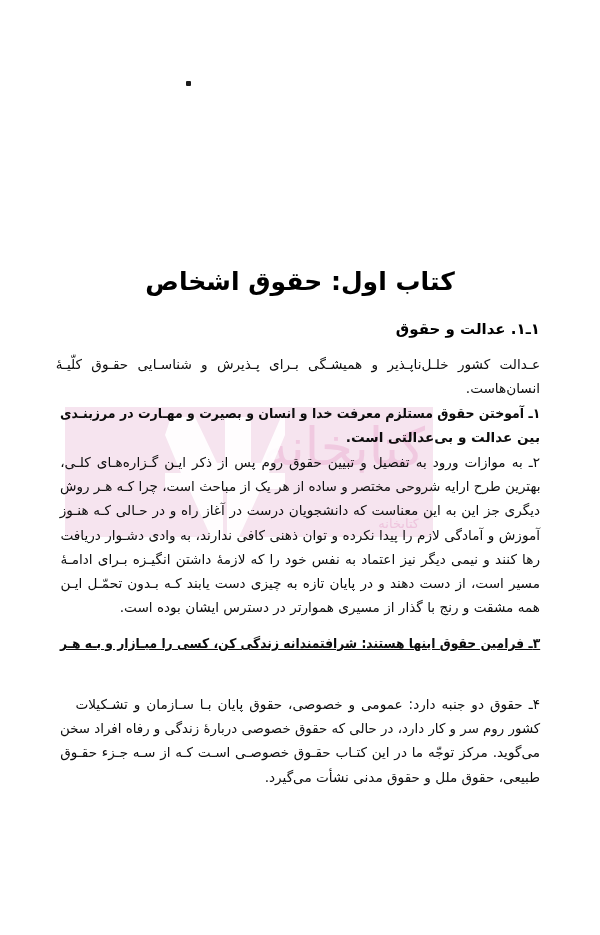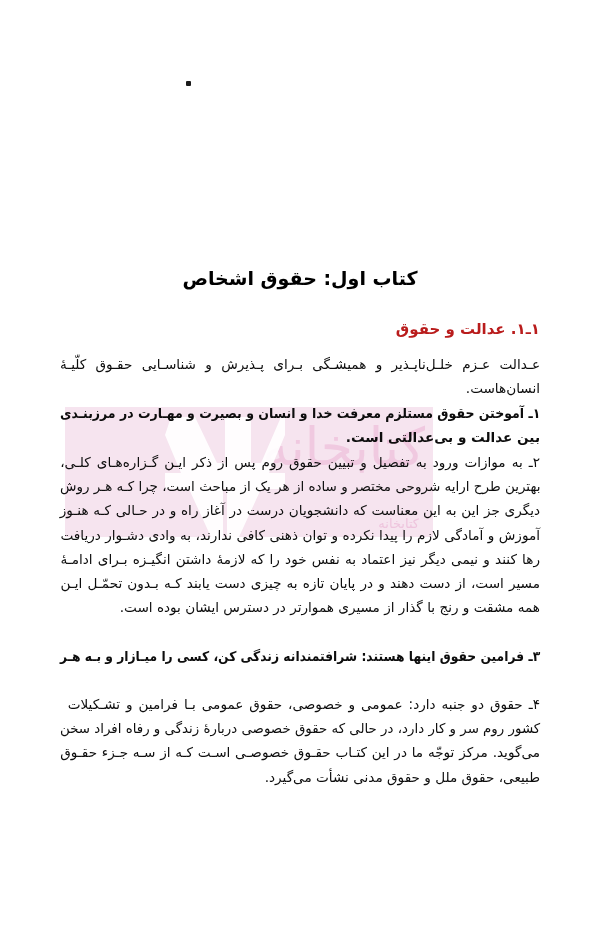--- a/index.html
+++ b/index.html
@@ -80,35 +80,35 @@
     height: 935px;
     z-index: 5;
   }
 
   .book-title {
     position: absolute;
     right: 60px;
     top: 267px;
     width: 480px;
     text-align: center;
-    font-size: 19px;
+    font-size: 25px;
     font-weight: bold;
     color: #000000;
     direction: rtl;
   }
 
   .section-heading {
     position: absolute;
     right: 60px;
     top: 320px;
     width: 480px;
     text-align: right;
     font-size: 15px;
     font-weight: bold;
-    color: #b91c1c;
+    color: #000000;
     direction: rtl;
   }
 
   .body-block {
     position: absolute;
     right: 60px;
     width: 480px;
     direction: rtl;
     text-align: justify;
     color: #0d0d0d;
@@ -151,21 +151,21 @@
   </div>
 
   <div class="content">
 
     <div class="book-title">کتاب اول: حقوق اشخاص</div>
 
     <div class="section-heading">۱ـ۱. عدالت و حقوق</div>
 
     <div class="body-block" style="top:352px;">
       <span class="ln just">
-        <span style="word-spacing: 5px;">عـدالت عـزم خلـل‌ناپـذیر و همیشـگی بـرای پـذیرش و شناسـایی حقـوق کلّیـهٔ</span>
+        <span style="word-spacing: 5px;">عـدالت کشور خلـل‌ناپـذیر و همیشـگی بـرای پـذیرش و شناسـایی حقـوق کلّیـهٔ</span>
       </span>
       <span class="ln right">
         <span>انسان‌هاست.</span>
       </span>
     </div>
 
     <div class="body-block bold" style="top:401px;">
       <span class="ln just">
         <span style="display: inline-block; transform-origin: right center; transform: scaleX(0.921305);">۱ـ آموختن حقوق مستلزم معرفت خدا و انسان و بصیرت و مهـارت در مرزبنـدی</span>
       </span>
@@ -191,29 +191,29 @@
         <span style="word-spacing: 0.875px; margin-left: 16px;">رها کنند و نیمی دیگر نیز اعتماد به نفس خود را که لازمهٔ داشتن انگیـزه بـرای ادامـهٔ</span>
       </span>
       <span class="ln just">
         <span style="word-spacing: 0.8125px;">مسیر است، از دست دهند و در پایان تازه به چیزی دست یابند کـه بـدون تحمّـل ایـن</span>
       </span>
       <span class="ln right">
         <span>همه مشقت و رنج با گذار از مسیری هموارتر در دسترس ایشان بوده است.</span>
       </span>
     </div>
 
-    <div class="body-block bold" style="top:644px;">
+    <div class="body-block bold" style="top:631px;text-decoration:underline;">
       <span class="ln just">
         <span style="display: inline-block; transform-origin: right center; transform: scaleX(0.90566);">۳ـ فرامین حقوق اینها هستند: شرافتمندانه زندگی کن، کسی را میـازار و بـه هـر</span>
       </span>
     </div>
 
     <div class="body-block" style="top:692px;">
       <span class="ln just">
-        <span style="word-spacing: 1.61538px;">۴ـ حقوق دو جنبه دارد: عمومی و خصوصی، حقوق عمومی بـا فرامین و تشـکیلات</span>
+        <span style="word-spacing: 1.61538px;">۴ـ حقوق دو جنبه دارد: عمومی و خصوصی، حقوق پایان بـا سـازمان و تشـکیلات</span>
       </span>
       <span class="ln just">
         <span style="display: inline-block; transform-origin: right center; transform: scaleX(0.983607);">کشور روم سر و کار دارد، در حالی که حقوق خصوصی دربارهٔ زندگی و رفاه افراد سخن</span>
       </span>
       <span class="ln just">
         <span style="word-spacing: 0.428571px;">می‌گوید. مرکز توجّه ما در این کتـاب حقـوق خصوصـی اسـت کـه از سـه جـزء حقـوق</span>
       </span>
       <span class="ln right">
         <span>طبیعی، حقوق ملل و حقوق مدنی نشأت می‌گیرد.</span>
       </span>

